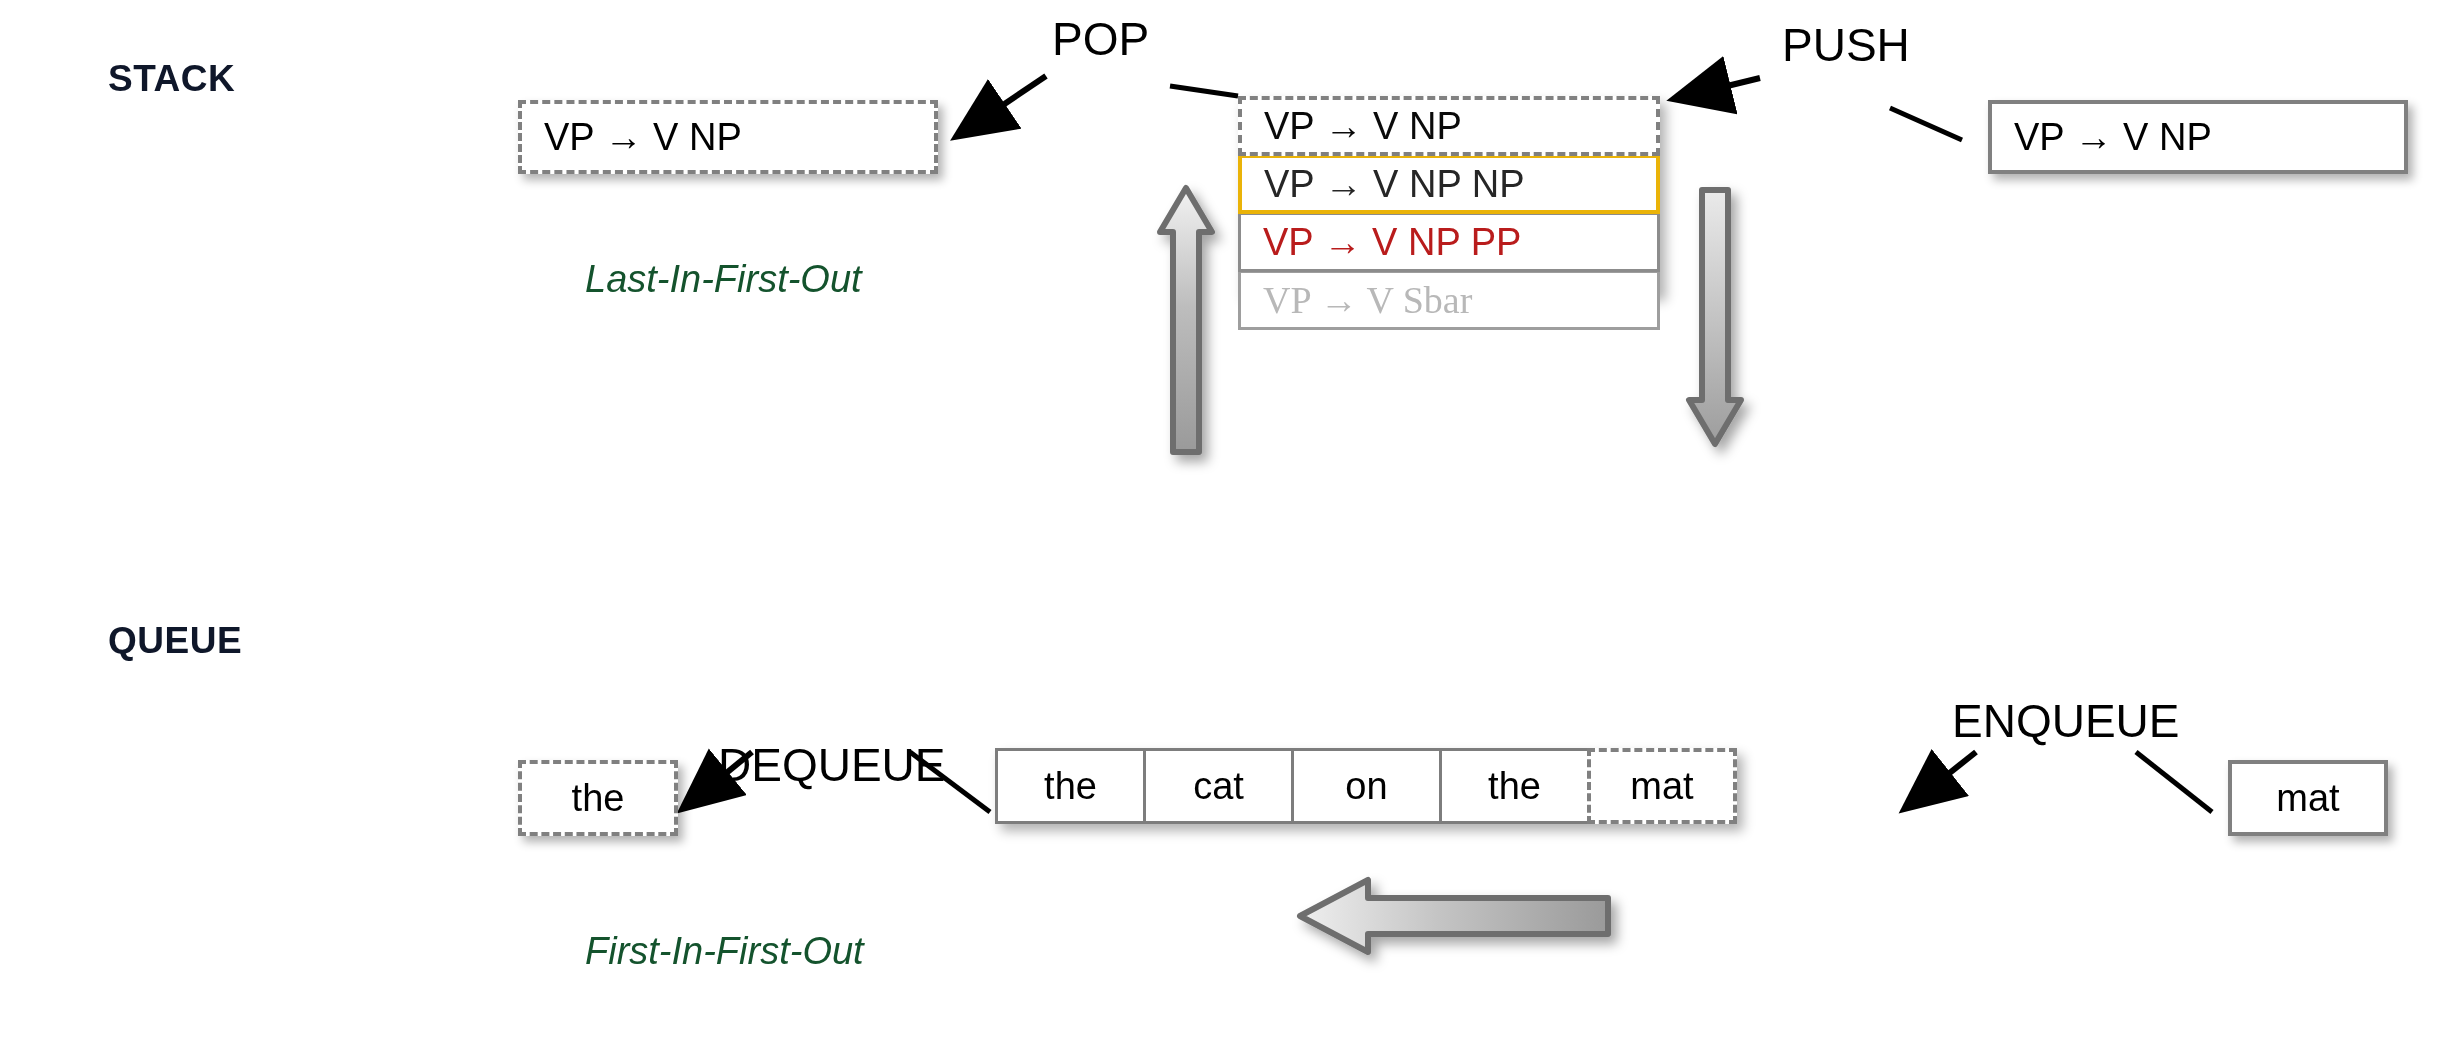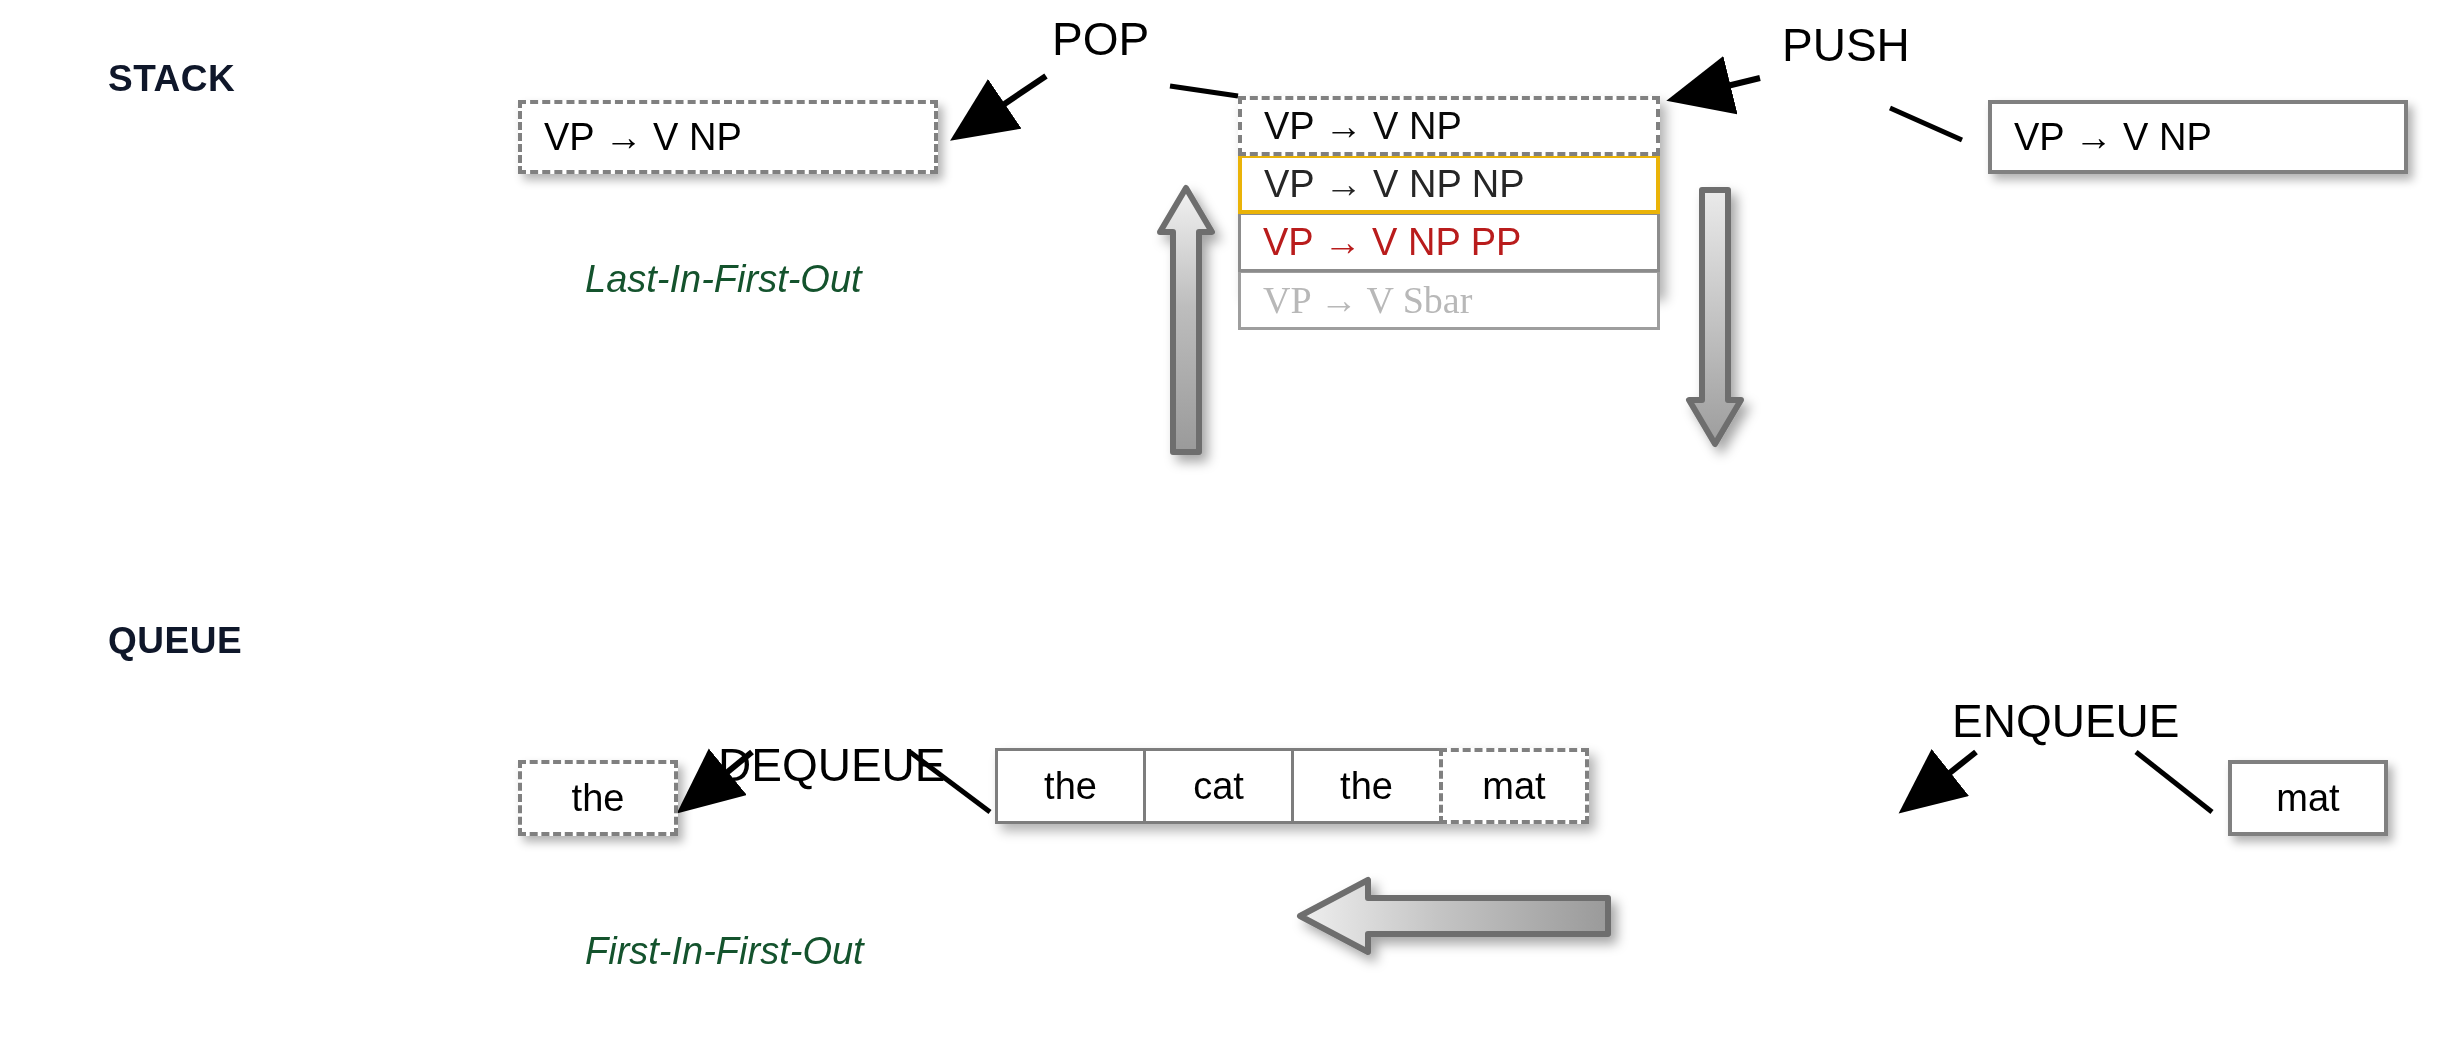--- a/index.html
+++ b/index.html
@@ -310,20 +310,23 @@
   </div>
 
   <div id="queue-container">
     <div class="queue-cell">
       <span>the</span>
     </div>
     <div class="queue-cell">
       <span>cat</span>
     </div>
     <div class="queue-cell">
+      <span>on</span>
+    </div>
+    <div class="queue-cell">
       <span>the</span>
     </div>
     <div class="queue-cell dashed">
       <span>mat</span>
     </div>
   </div>
 
 </div>
 
 </body></html>

